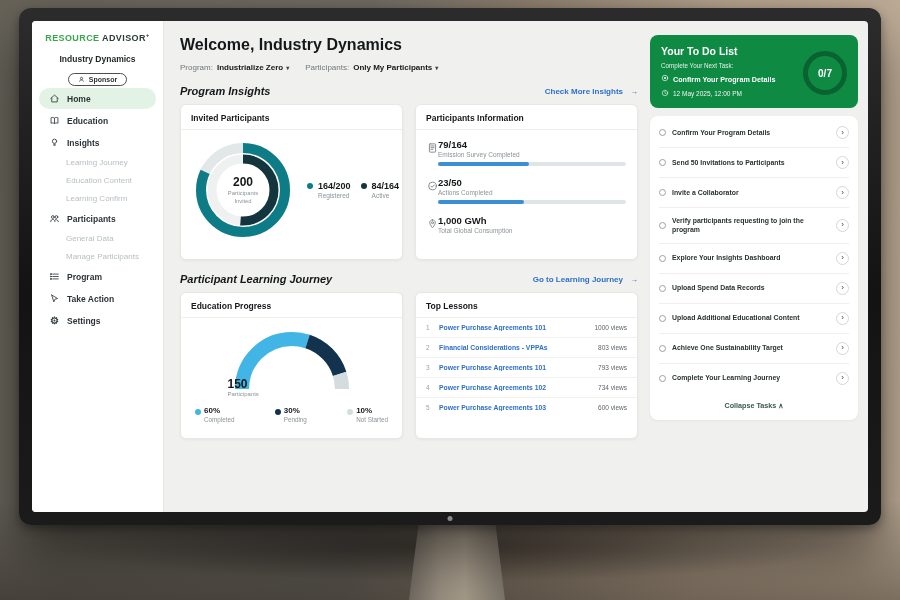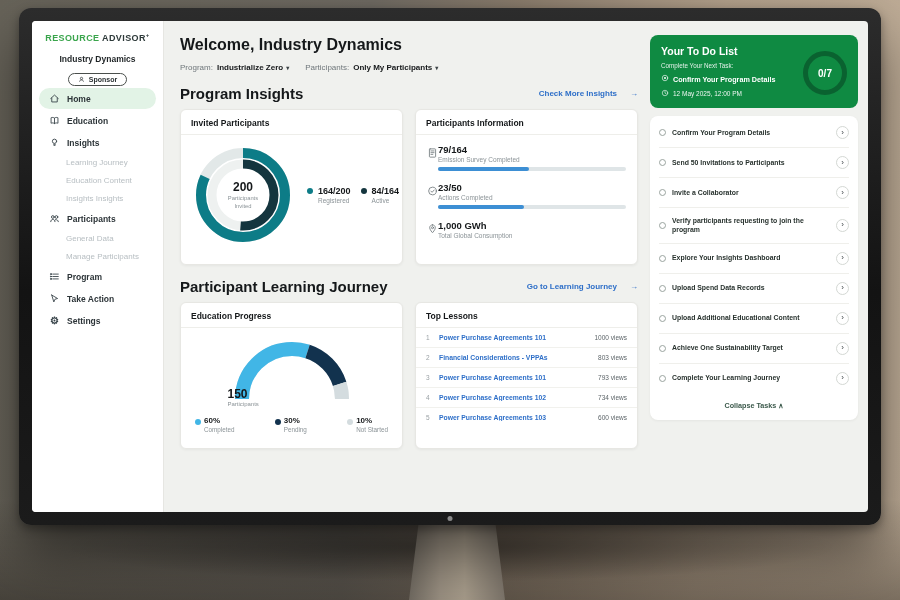--- a/index.html
+++ b/index.html
@@ -49,22 +49,22 @@
   .gear-glyph { font-size:10px; line-height:1; }
 
   
   .main { flex:1; min-width:0; padding:15px 12px 0 16px; }
   .welcome { font-size:16px; font-weight:700; color:#15181a; }
   .filters { display:flex; align-items:center; gap:16px; margin-top:9px; font-size:8px; color:#6f777b; }
   .f-group { display:flex; align-items:center; gap:4px; }
   .f-value { display:flex; align-items:center; gap:3px; font-weight:700; color:#15181a; cursor:pointer; }
   .caret { font-size:6px; color:#3c4346; }
   .section-head { display:flex; justify-content:space-between; align-items:center; margin-top:13px; }
-  .section-title { font-size:15px; font-weight:700; color:#15181a; }
-  .section-link { display:flex; align-items:center; gap:13px; font-size:8px; font-weight:600; color:#2e6fc8; cursor:pointer; }
+  .section-title { font-size:11px; font-weight:700; color:#15181a;font-style:italic; }
+  .section-link { display:flex; align-items:center; gap:7px; font-size:8px; font-weight:600; color:#2e6fc8; cursor:pointer; }
   .cards { display:flex; gap:12px; margin-top:7px; }
   .card { flex:1; min-width:0; background:#fff; border:1px solid #e7e7e3; border-radius:6px;
         box-shadow:0 1px 3px rgba(0,0,0,.05); overflow:hidden; }
   .cards.row1 .card { height:156px; }
   .cards.row2 .card { height:147px; }
   .card-title { font-size:8.5px; font-weight:700; color:#15181a; padding:8px 10px 6px; border-bottom:1px solid #eeeeea; }
 
   
   .donut-body { display:flex; align-items:center; padding:8px 10px; }
   .donut-wrap { position:relative; width:104px; height:104px; flex:0 0 auto; }
@@ -181,21 +181,21 @@
             </span>
           <span>Insights</span>
         </div>
         <div class="nav-item sub">
           <span>Learning Journey</span>
         </div>
         <div class="nav-item sub">
           <span>Education Content</span>
         </div>
         <div class="nav-item sub">
-          <span>Insights Insights</span>
+          <span>Learning Confirm</span>
         </div>
         <div class="nav-item">
           <span class="nav-icon">
               <svg viewBox="0 0 16 16">
                 <circle cx="5.6" cy="5.8" r="2"></circle>
                 <circle cx="10.8" cy="5.8" r="2"></circle>
                 <path d="M2.5 12.6c0-2 1.5-3.2 3.1-3.2s3.1 1.2 3.1 3.2M9.3 9.7c1.7-.4 4.3.8 4.3 2.9"></path>
               </svg>
             </span>
           <span>Participants</span>

